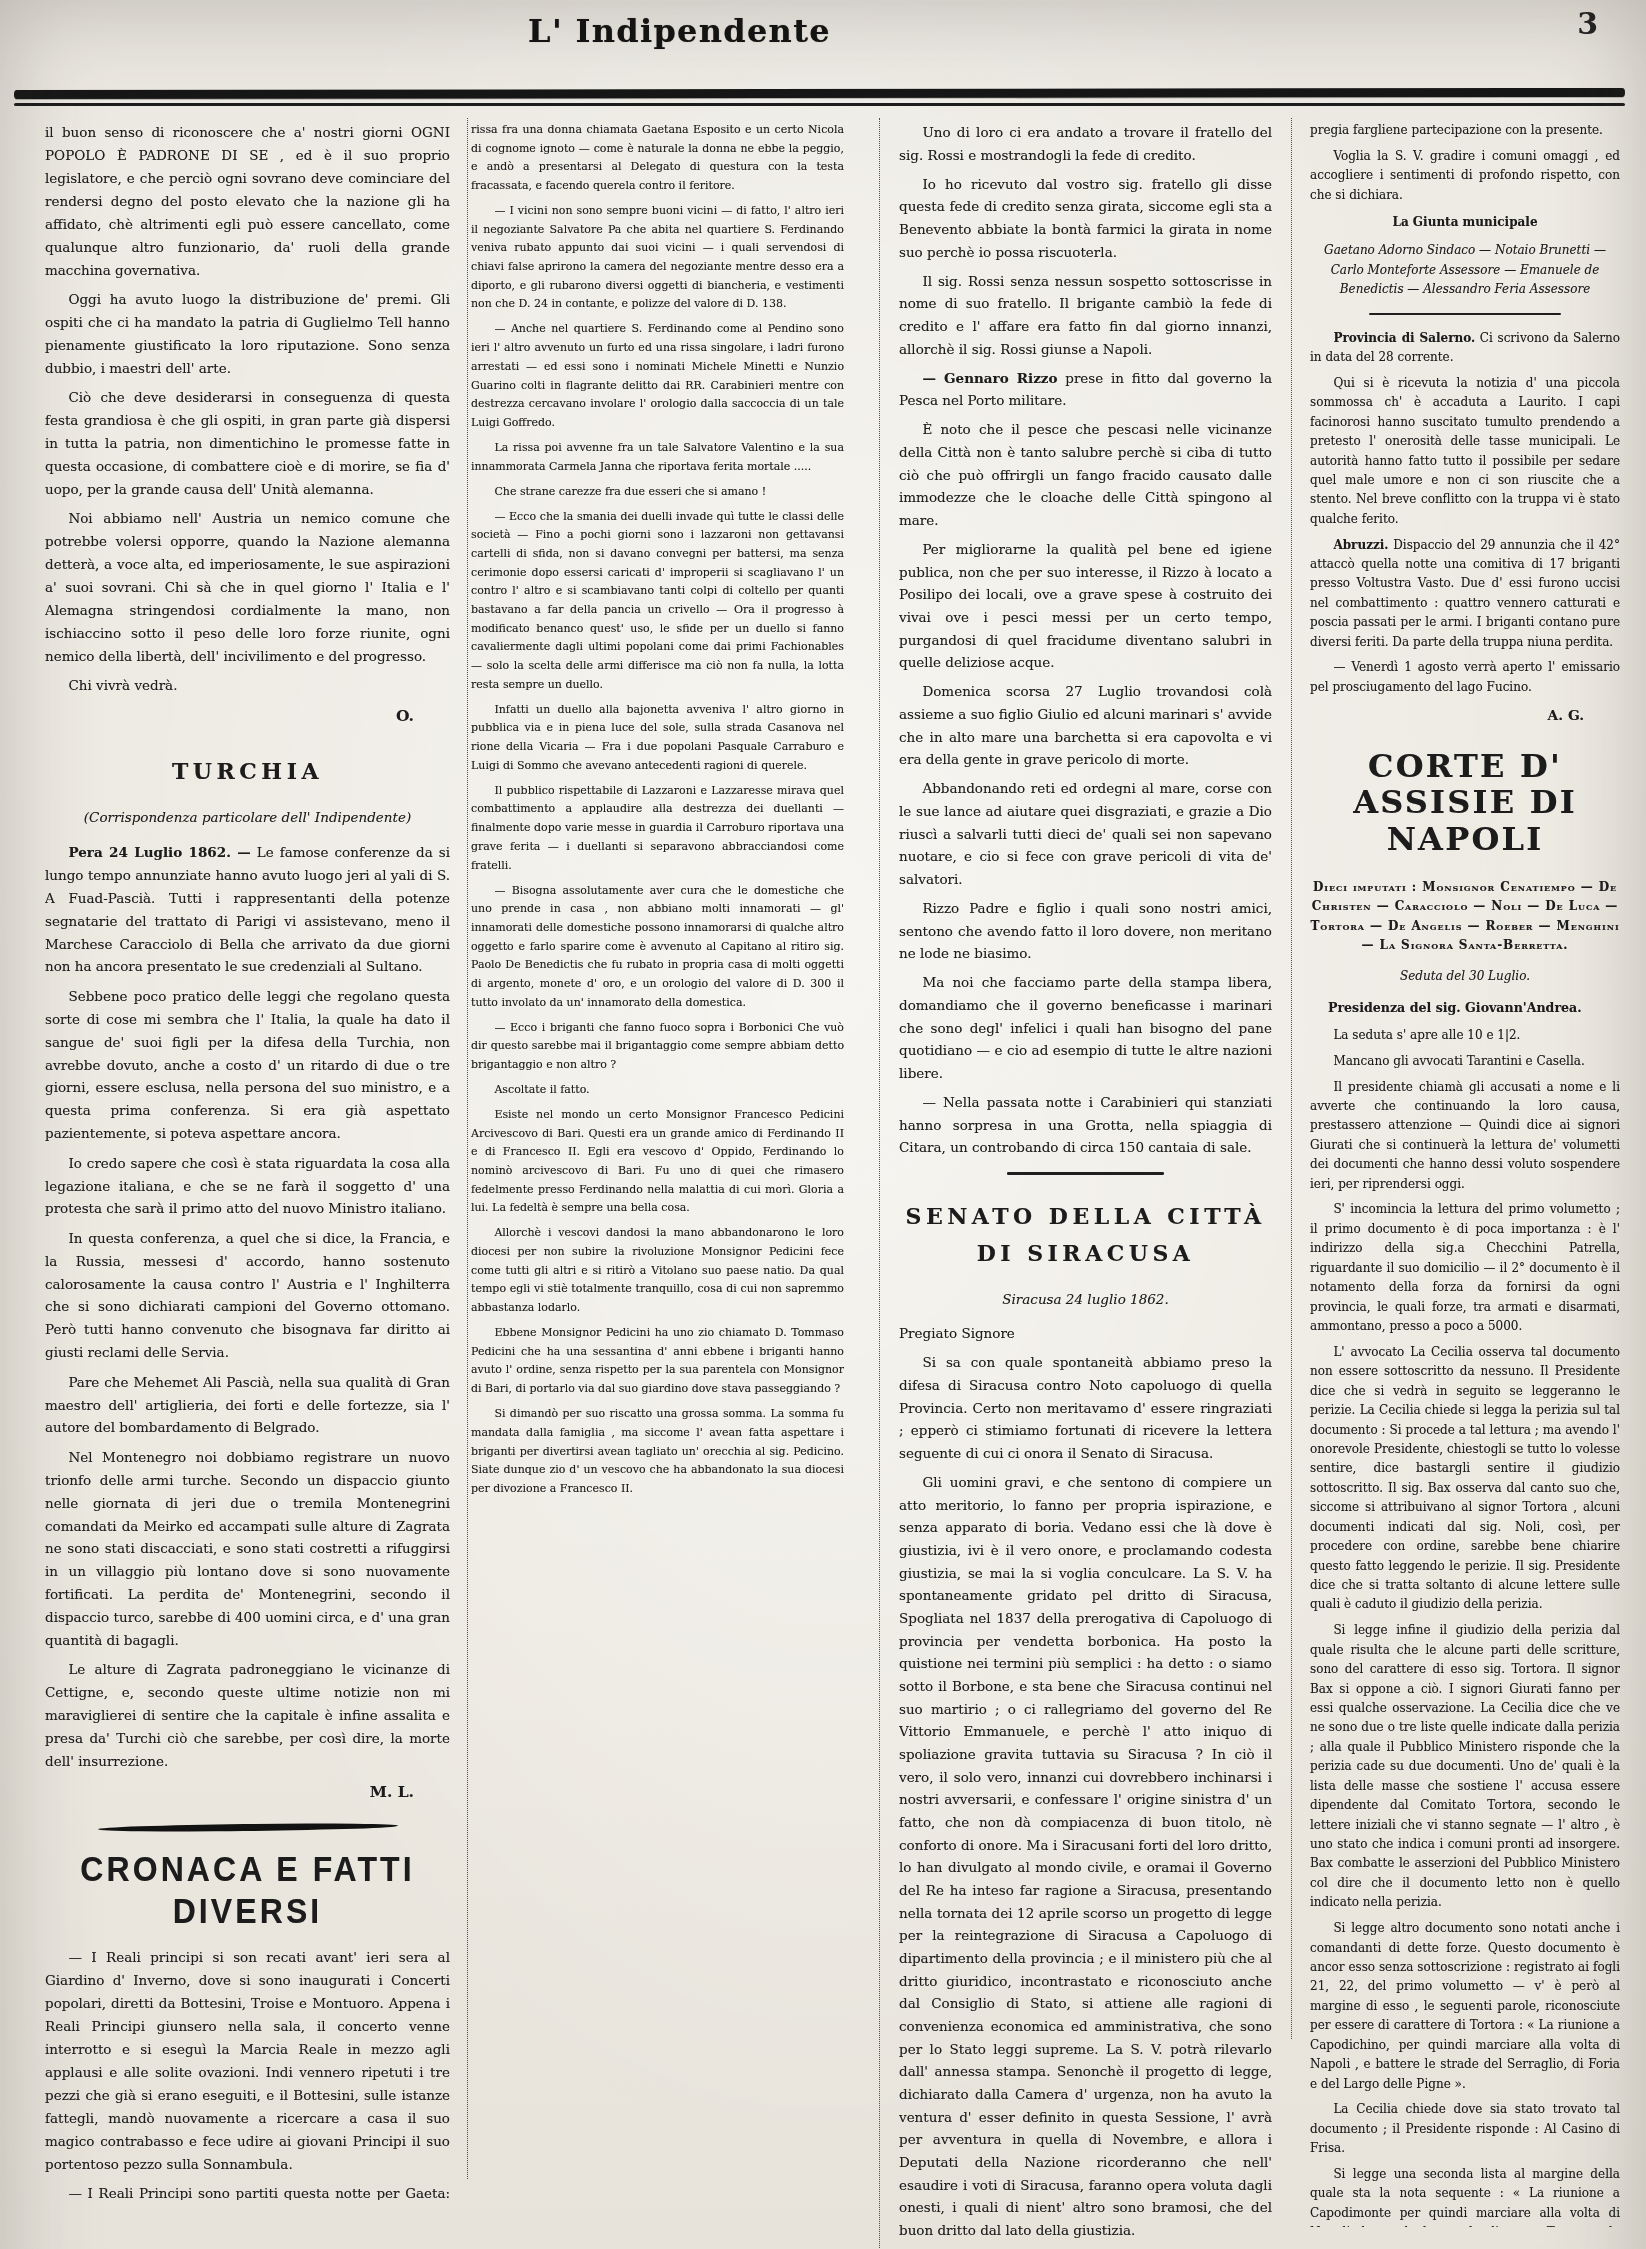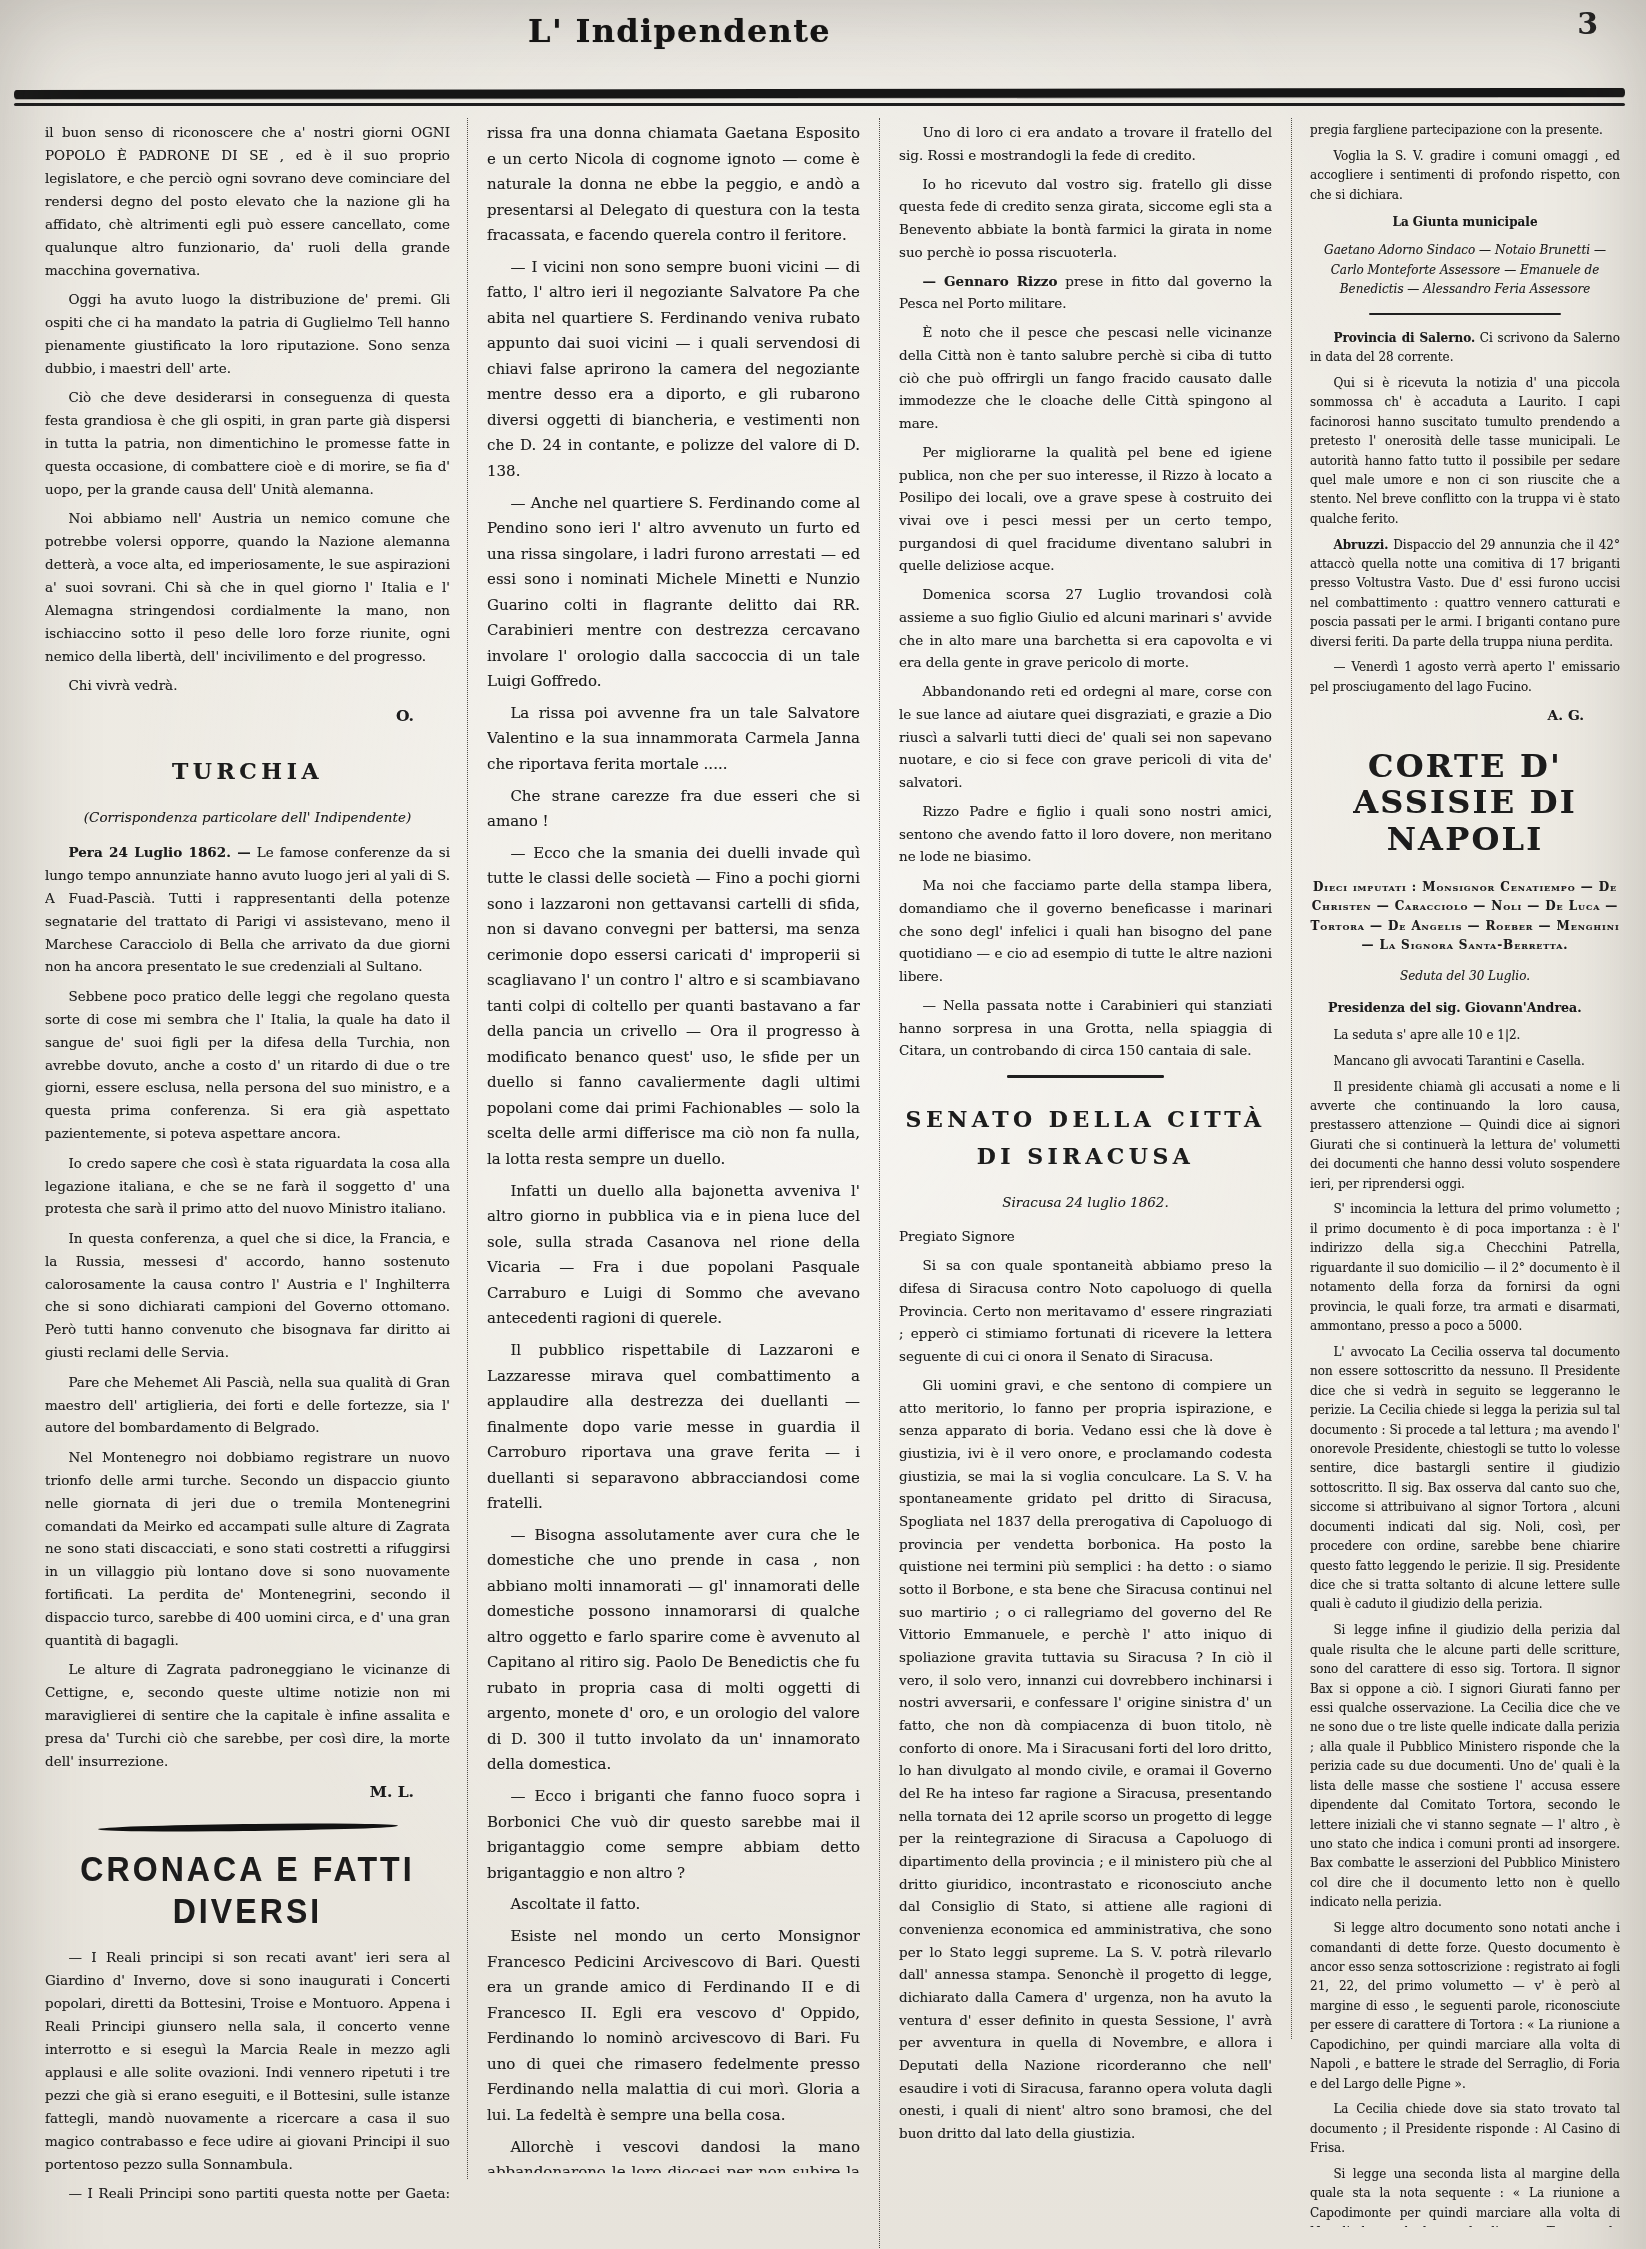--- a/index.html
+++ b/index.html
@@ -23,21 +23,21 @@
   .mast-rule2{position:absolute;left:13.5px;right:22.5px;top:103px;height:2.7px;background:#1d1d1d;
     border-radius:1.8px/60%;}
   .vdiv{position:absolute;width:0;border-left:1.8px dotted #33312d;opacity:.85;}
   #vdiv1{left:467px;top:118px;height:2061px;}
   #vdiv2{left:879px;top:118px;height:2218px;}
   #vdiv3{left:1291px;top:118px;height:1921px;}
 
   .col{position:absolute;top:121px;text-align:justify;overflow:hidden;
     text-shadow:0 0 0.4px rgba(20,20,20,.35);}
   #col1{left:45px;width:405px;height:2079px;font-size:13.5px;line-height:1.70;}
-  #col2{left:487px;width:373px;height:2052px;font-size:15px;line-height:1.70;}
+  #col2{left:471px;width:373px;height:2052px;font-size:11px;line-height:1.70;}
   #col3{left:899px;width:373px;height:2227px;font-size:13.5px;line-height:1.68;}
   #col4{left:1310px;width:310px;height:2106px;font-size:12px;line-height:1.62;}
 
   .blk{margin:0 0 6.3px 0;}
   .p{text-indent:23.4px;}
   .pc{text-indent:0;}
   .lead{font-weight:bold;}
   .sig{text-align:right;font-weight:bold;padding-right:36px;font-size:1.15em;}
   .h-section{font-weight:bold;text-align:center;font-size:22px;letter-spacing:4.5px;
     margin:23.4px 0 16px;text-indent:0;}
@@ -104,20 +104,21 @@
     <div class="blk p">— Ecco i briganti che fanno fuoco sopra i Borbonici Che vuò dir questo sarebbe mai il brigantaggio come sempre abbiam detto brigantaggio e non altro ?</div>
     <div class="blk p">Ascoltate il fatto.</div>
     <div class="blk p">Esiste nel mondo un certo Monsignor Francesco Pedicini Arcivescovo di Bari. Questi era un grande amico di Ferdinando II e di Francesco II. Egli era vescovo d' Oppido, Ferdinando lo nominò arcivescovo di Bari. Fu uno di quei che rimasero fedelmente presso Ferdinando nella malattia di cui morì. Gloria a lui. La fedeltà è sempre una bella cosa.</div>
     <div class="blk p">Allorchè i vescovi dandosi la mano abbandonarono le loro diocesi per non subire la rivoluzione Monsignor Pedicini fece come tutti gli altri e si ritirò a Vitolano suo paese natio. Da qual tempo egli vi stiè totalmente tranquillo, cosa di cui non sapremmo abbastanza lodarlo.</div>
     <div class="blk p">Ebbene Monsignor Pedicini ha uno zio chiamato D. Tommaso Pedicini che ha una sessantina d' anni ebbene i briganti hanno avuto l' ordine, senza rispetto per la sua parentela con Monsignor di Bari, di portarlo via dal suo giardino dove stava passeggiando ?</div>
     <div class="blk p">Si dimandò per suo riscatto una grossa somma. La somma fu mandata dalla famiglia , ma siccome l' avean fatta aspettare i briganti per divertirsi avean tagliato un' orecchia al sig. Pedicino. Siate dunque zio d' un vescovo che ha abbandonato la sua diocesi per divozione a Francesco II.</div>
   </div>
 <div class="col" id="col3">
     <div class="blk p">Uno di loro ci era andato a trovare il fratello del sig. Rossi e mostrandogli la fede di credito.</div>
     <div class="blk p">Io ho ricevuto dal vostro sig. fratello gli disse questa fede di credito senza girata, siccome egli sta a Benevento abbiate la bontà farmici la girata in nome suo perchè io possa riscuoterla.</div>
+    <div class="blk p">Il sig. Rossi senza nessun sospetto sottoscrisse in nome di suo fratello. Il brigante cambiò la fede di credito e l' affare era fatto fin dal giorno innanzi, allorchè il sig. Rossi giunse a Napoli.</div>
     <div class="blk p"><strong class="lead">— Gennaro Rizzo</strong> prese in fitto dal governo la Pesca nel Porto militare.</div>
     <div class="blk p">È noto che il pesce che pescasi nelle vicinanze della Città non è tanto salubre perchè si ciba di tutto ciò che può offrirgli un fango fracido causato dalle immodezze che le cloache delle Città spingono al mare.</div>
     <div class="blk p">Per migliorarne la qualità pel bene ed igiene publica, non che per suo interesse, il Rizzo à locato a Posilipo dei locali, ove a grave spese à costruito dei vivai ove i pesci messi per un certo tempo, purgandosi di quel fracidume diventano salubri in quelle deliziose acque.</div>
     <div class="blk p">Domenica scorsa 27 Luglio trovandosi colà assieme a suo figlio Giulio ed alcuni marinari s' avvide che in alto mare una barchetta si era capovolta e vi era della gente in grave pericolo di morte.</div>
     <div class="blk p">Abbandonando reti ed ordegni al mare, corse con le sue lance ad aiutare quei disgraziati, e grazie a Dio riuscì a salvarli tutti dieci de' quali sei non sapevano nuotare, e cio si fece con grave pericoli di vita de' salvatori.</div>
     <div class="blk p">Rizzo Padre e figlio i quali sono nostri amici, sentono che avendo fatto il loro dovere, non meritano ne lode ne biasimo.</div>
     <div class="blk p">Ma noi che facciamo parte della stampa libera, domandiamo che il governo beneficasse i marinari che sono degl' infelici i quali han bisogno del pane quotidiano — e cio ad esempio di tutte le altre nazioni libere.</div>
     <div class="blk p">— Nella passata notte i Carabinieri qui stanziati hanno sorpresa in una Grotta, nella spiaggia di Citara, un controbando di circa 150 cantaia di sale.</div>
     <div class="rule"></div>
     <div class="blk h-section">SENATO DELLA CITTÀ DI SIRACUSA</div>

